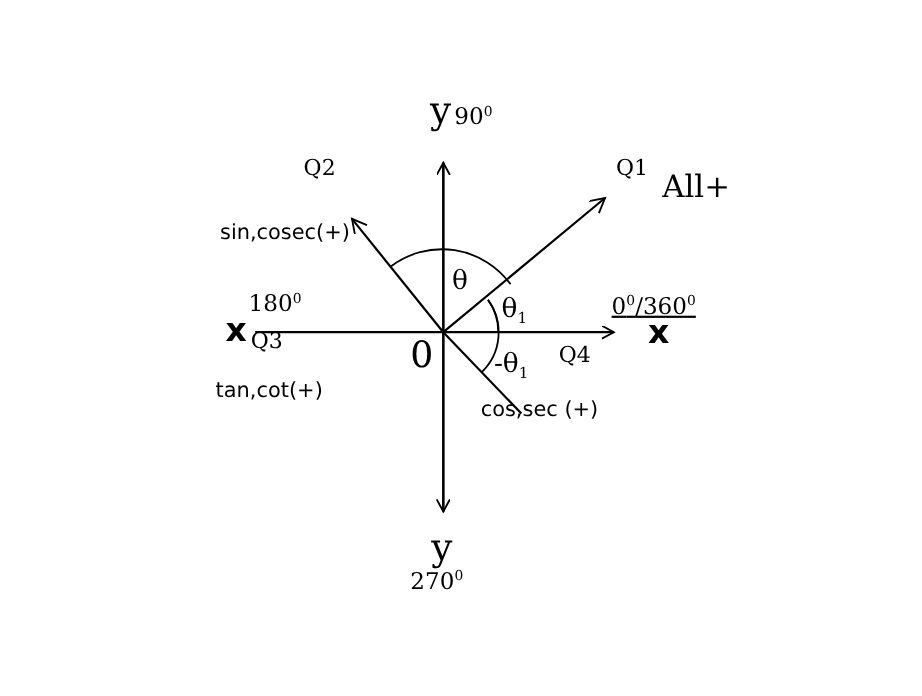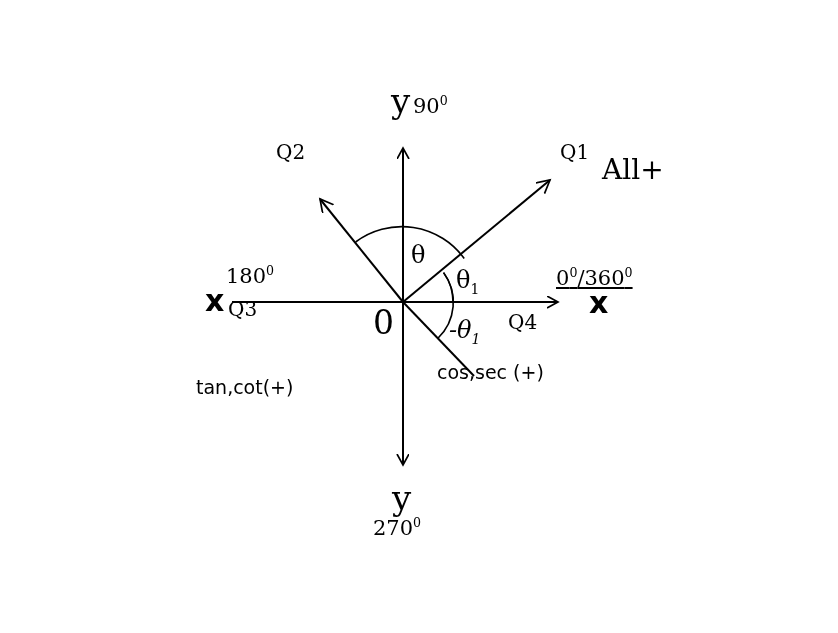--- a/index.html
+++ b/index.html
@@ -113,34 +113,35 @@
 
   <div class="lbl axis-letter-serif" style="left:391px; top:84px;">y</div>
   <div class="lbl deg-sub" style="left:413px; top:96px;text-align:center;">90<sup>0</sup></div>
 
   <div class="lbl quad" style="left:276px; top:142px;">Q2</div>
 
   <div class="lbl quad" style="left:560px; top:142px;">Q1</div>
 
   <div class="lbl allplus" style="left:602px; top:156px;">All+</div>
 
+  <div class="lbl func" style="left:200px; top:202px;">sin,cosec(+)</div>
 
   <div class="lbl theta" style="left:411px; top:243px;">θ</div>
 
   <div class="lbl theta" style="left:456px; top:268px;">θ<sub>1</sub></div>
 
-  <div class="lbl theta" style="left:449px; top:318px;font-style:italic;">-θ<sub>1</sub></div>
+  <div class="lbl theta" style="left:449px; top:318px;">-θ<sub>1</sub></div>
 
   <div class="lbl deg-sub" style="left:226px; top:266px;">180<sup>0</sup></div>
 
   <div class="lbl axis-letter" style="left:205px; top:286px;">x</div>
 
   <div class="lbl quad" style="left:228px; top:299px;text-align:center;">Q3</div>
 
-  <div class="lbl func" style="left:196px; top:346px;margin-top:32px;">tan,cot(+)</div>
+  <div class="lbl func" style="left:196px; top:346px;">tan,cot(+)</div>
 
   <div class="lbl deg-sub" style="left:556px; top:268px;text-decoration:underline;">0<sup>0</sup>/360<sup>0</sup></div>
 
   <div class="lbl axis-letter" style="left:589px; top:288px;">x</div>
 
   <div class="lbl quad" style="left:508px; top:312px;">Q4</div>
 
   <div class="lbl origin-zero" style="left:373px; top:306px;">0</div>
 
   <div class="lbl func" style="left:437px; top:363px;">cos,sec (+)</div>

